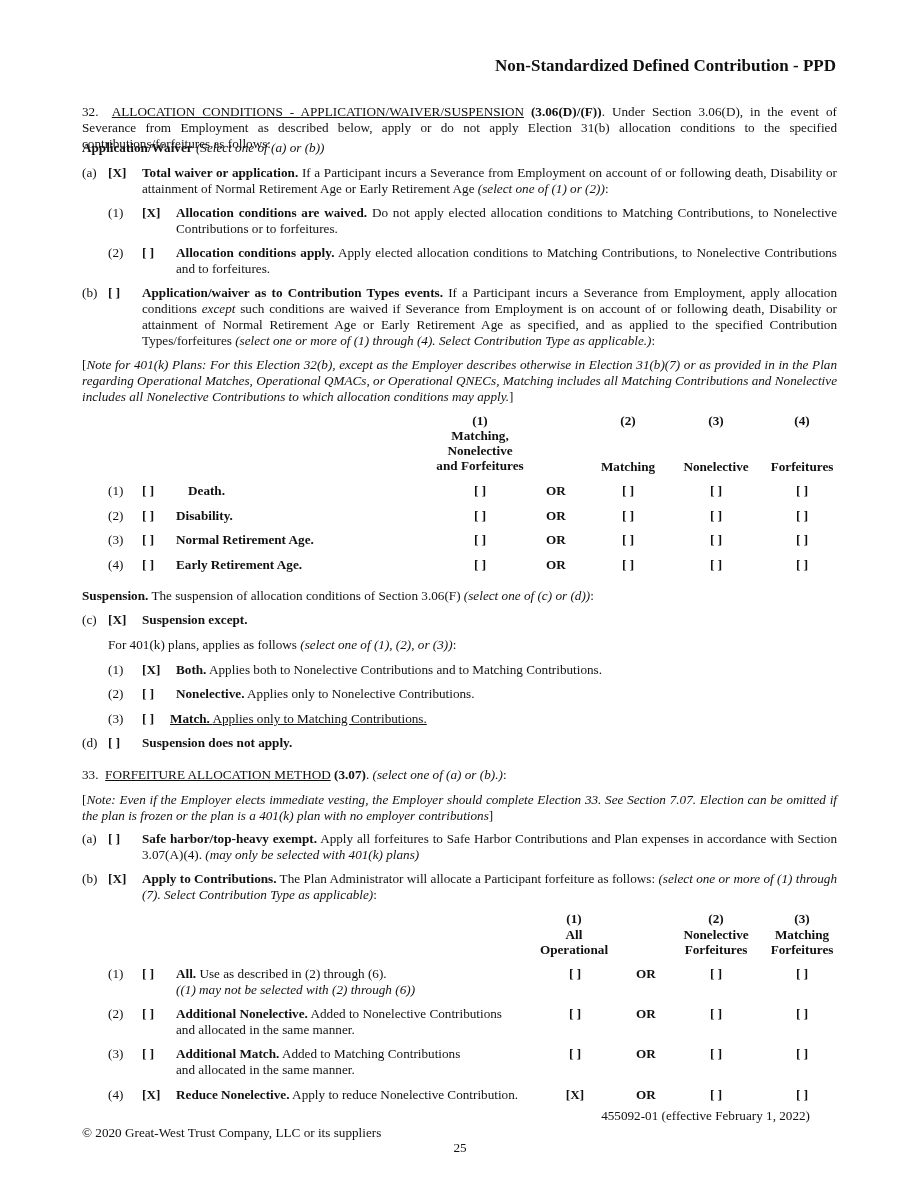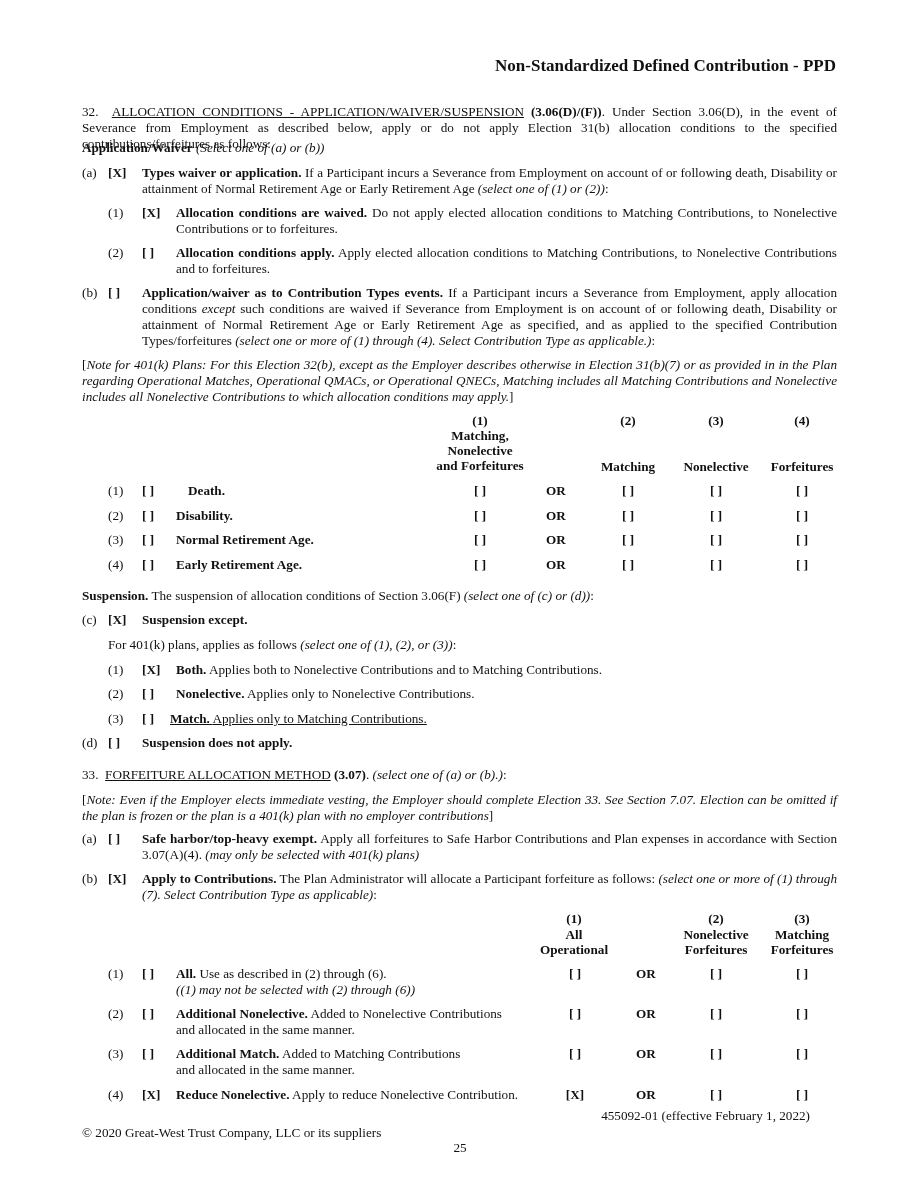--- a/index.html
+++ b/index.html
@@ -28,21 +28,21 @@
 
 <div class="abs" style="left:82px; top:140px;">
   <span class="b">Application/Waiver</span>
   <span class="i">(Select one of (a) or (b))</span>
 </div>
 
 <div>
   <span class="abs" style="left:82px; top:165px;">(a)</span>
   <span class="abs b" style="left:108px; top:165px;">[X]</span>
   <div class="abs just line" style="left:142px; top:165px; width:695px;">
-    <span class="b">Types waiver or application.</span>
+    <span class="b">Total waiver or application.</span>
     <span>If a Participant incurs a Severance from Employment on account of or following death, Disability or attainment of Normal Retirement Age or Early Retirement Age</span>
     <span class="i">(select one of (1) or (2))</span><span>:</span>
   </div>
 </div>
 
 <div>
   <span class="abs" style="left:108px; top:205px;">(1)</span>
   <span class="abs b" style="left:142px; top:205px;">[X]</span>
   <div class="abs just line" style="left:176px; top:205px; width:661px;">
     <span class="b">Allocation conditions are waived.</span>

